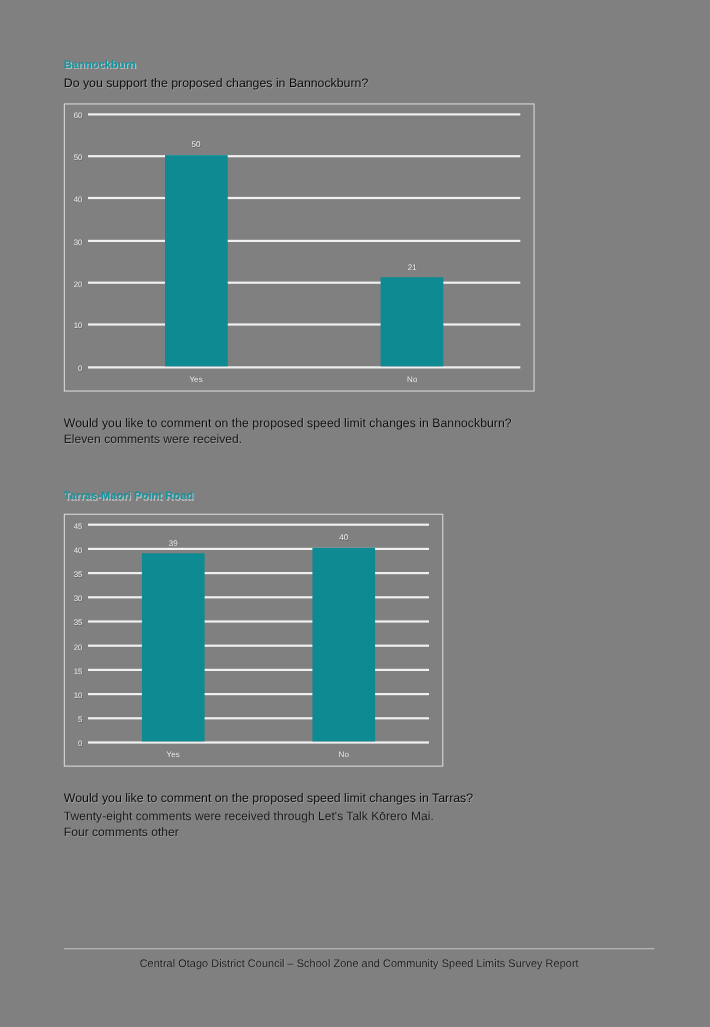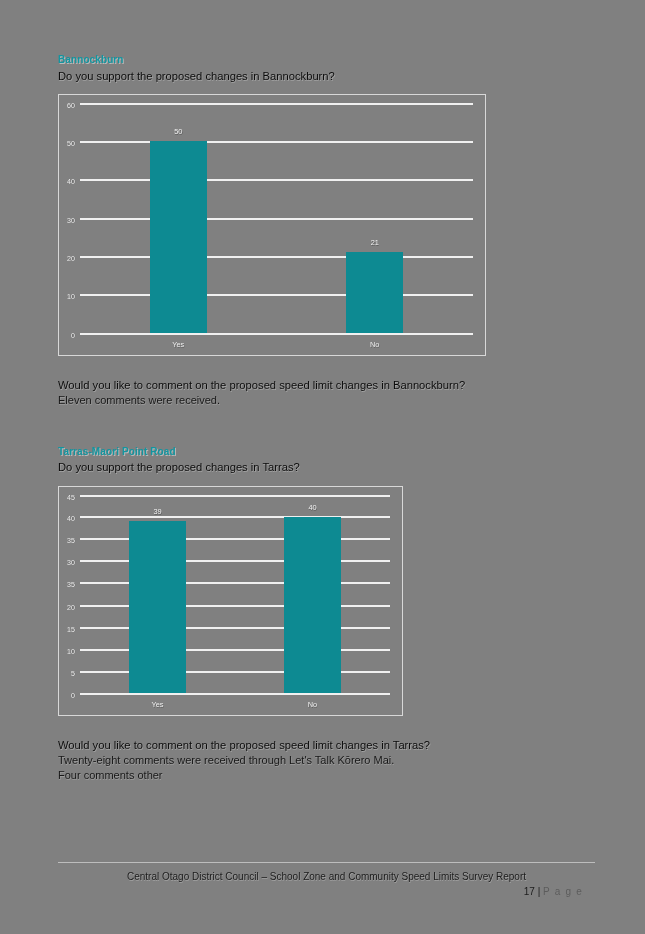--- a/index.html
+++ b/index.html
@@ -220,21 +220,20 @@
     </div>
 
     <div class="after-chart-1">
       <p class="question">Would you like to comment on the proposed speed limit changes in Bannockburn?</p>
       <p class="answer">Eleven comments were received.</p>
     </div>
 
     <div class="section-2">
       <h2 class="section-heading">Tarras-Maori Point Road</h2>
 
-      <p class="question">Do you support the proposed changes in Tarras?</p>
     </div>
 
     <div class="chart-box chart-2">
       <div class="plot">
 
         <div class="grid-row" style="top:0%;">
           <span class="ytick">45</span>
         </div>
         <div class="grid-row" style="top:11.111%;">
           <span class="ytick">40</span>
@@ -286,20 +285,15 @@
       <p class="question">Would you like to comment on the proposed speed limit changes in Tarras?</p>
       <p class="answer">Twenty-eight comments were received through Let's Talk Kōrero Mai.</p>
       <p class="answer">Four comments other</p>
     </div>
 
   </div>
 
   <div class="footer">
     <div class="footer-rule"></div>
     <div class="footer-line">Central Otago District Council – School Zone and Community Speed Limits Survey Report</div>
-    <div class="footer-page">
-      <span class="pnum">17</span>
-      <span class="pnum">|</span>
-      <span class="ptext">P a g e</span>
-    </div>
   </div>
 
 </div>
 
 </body></html>

